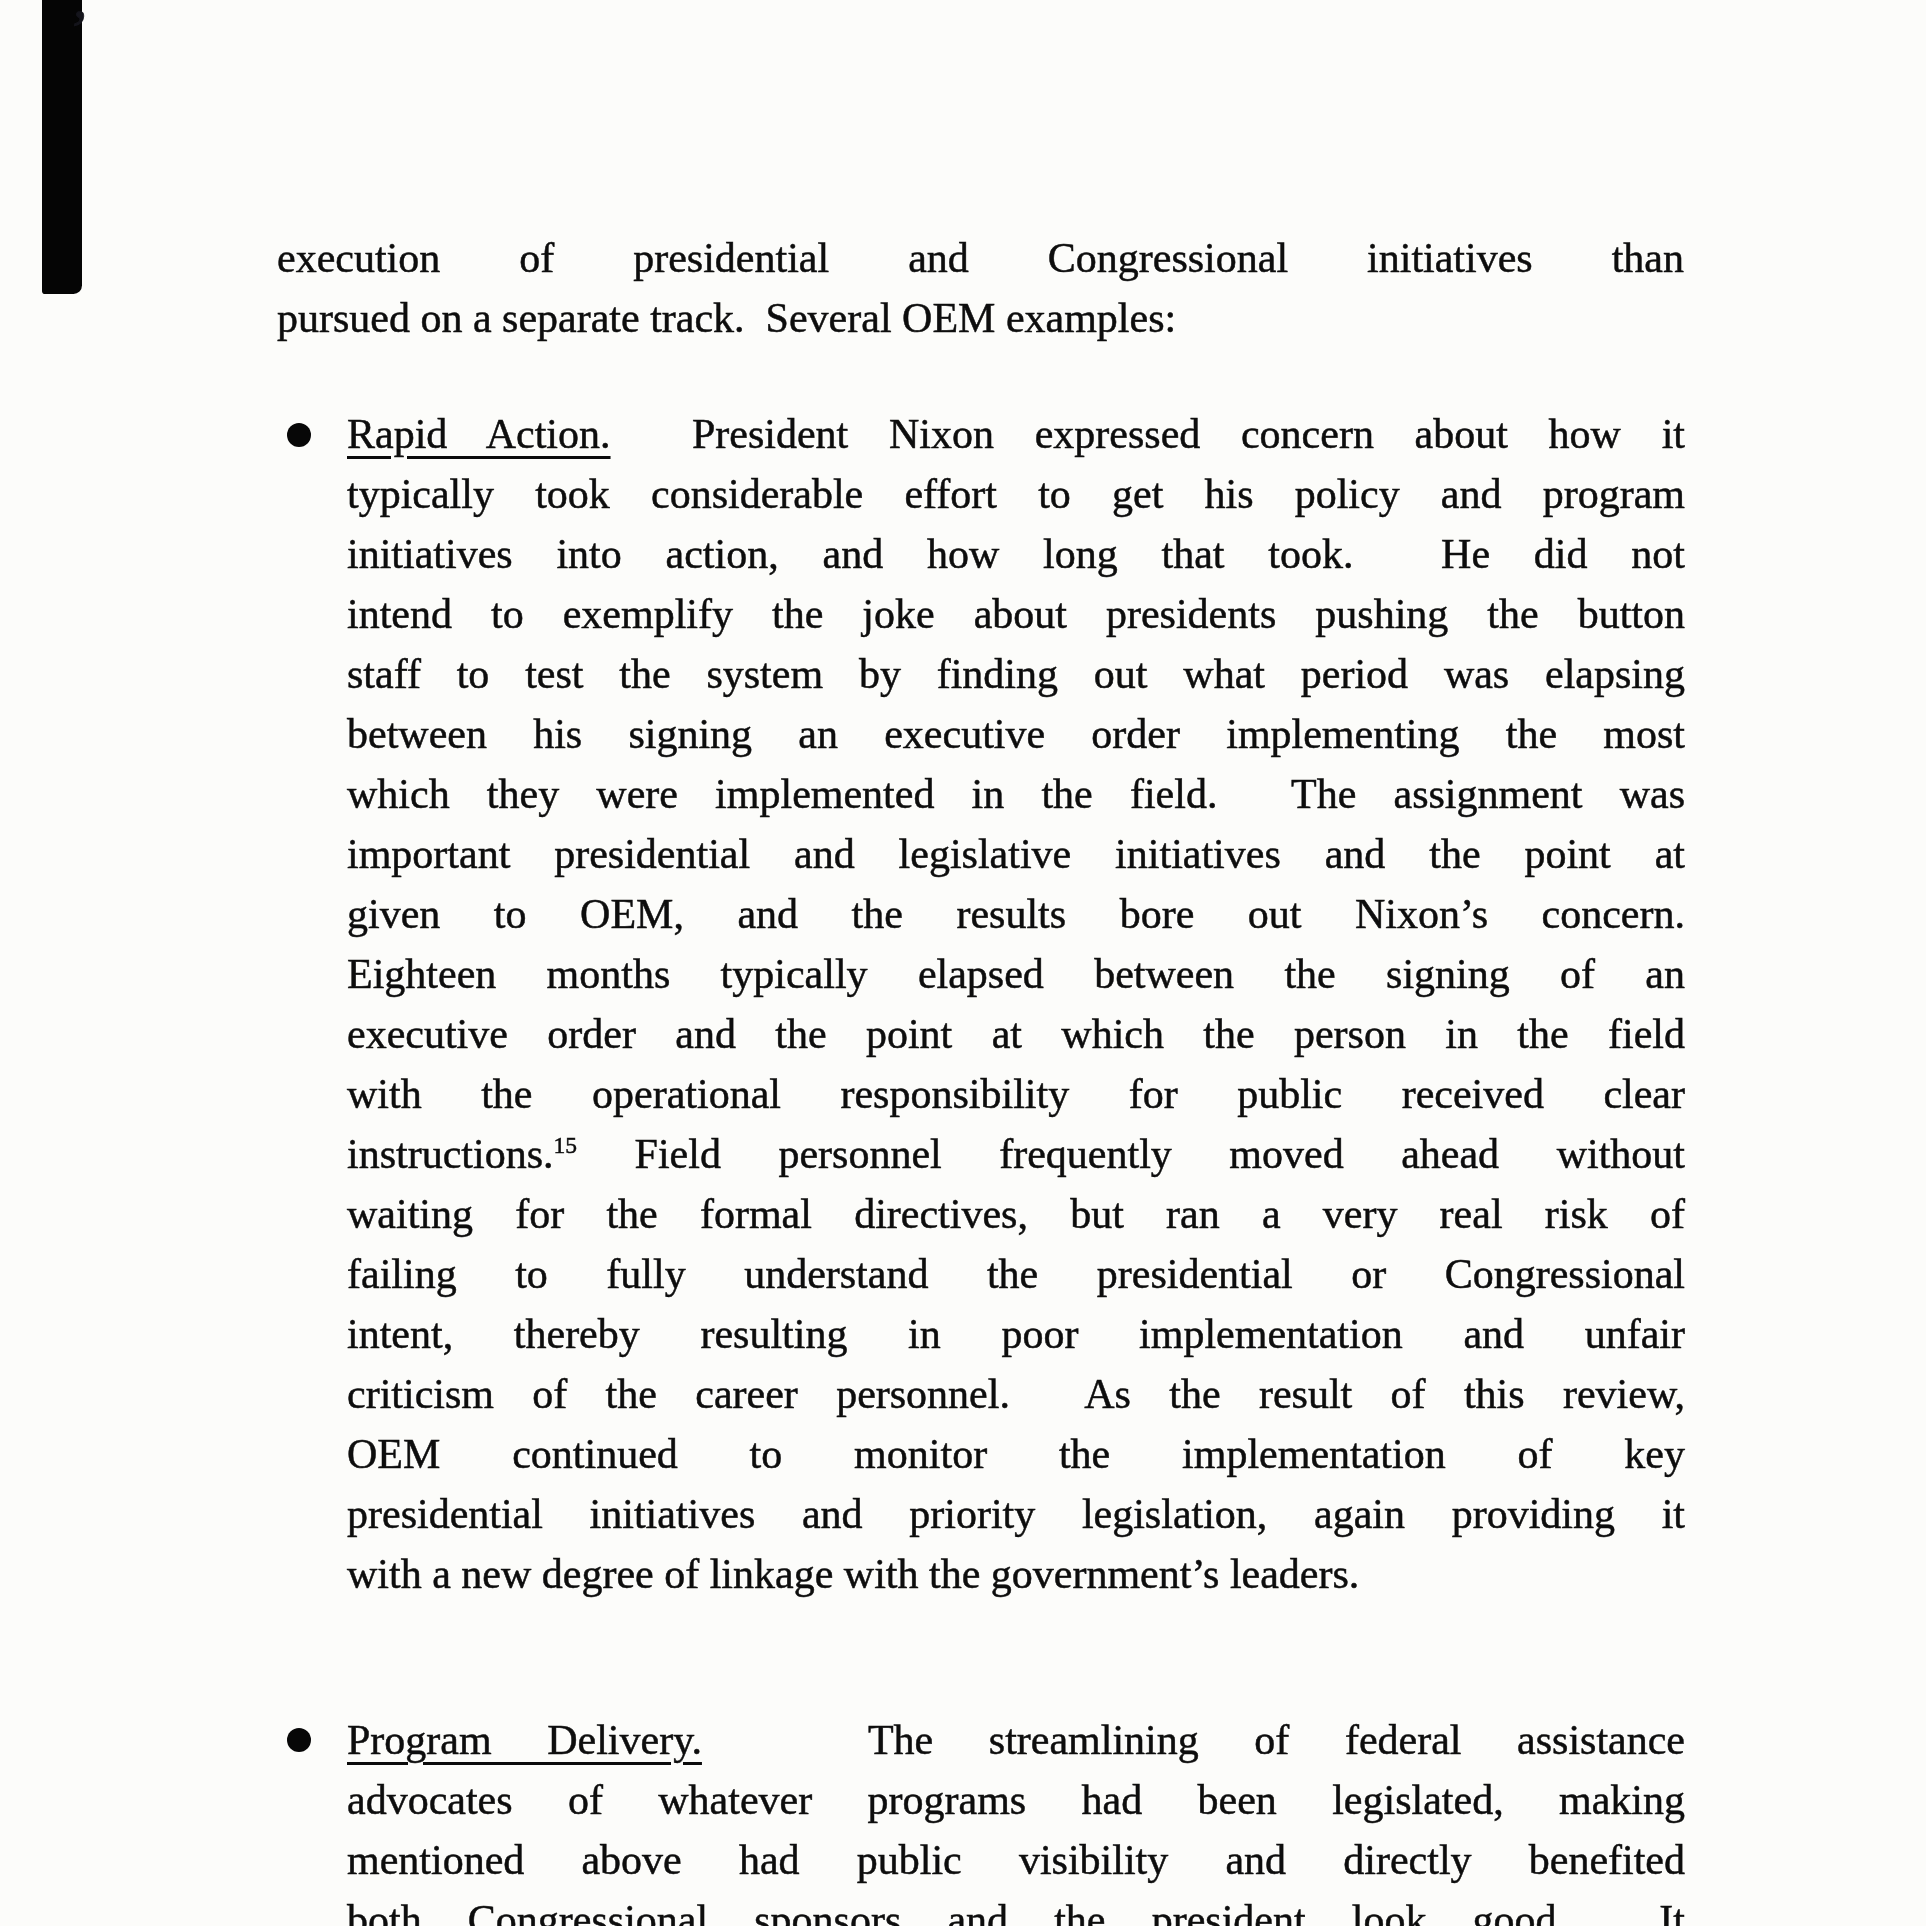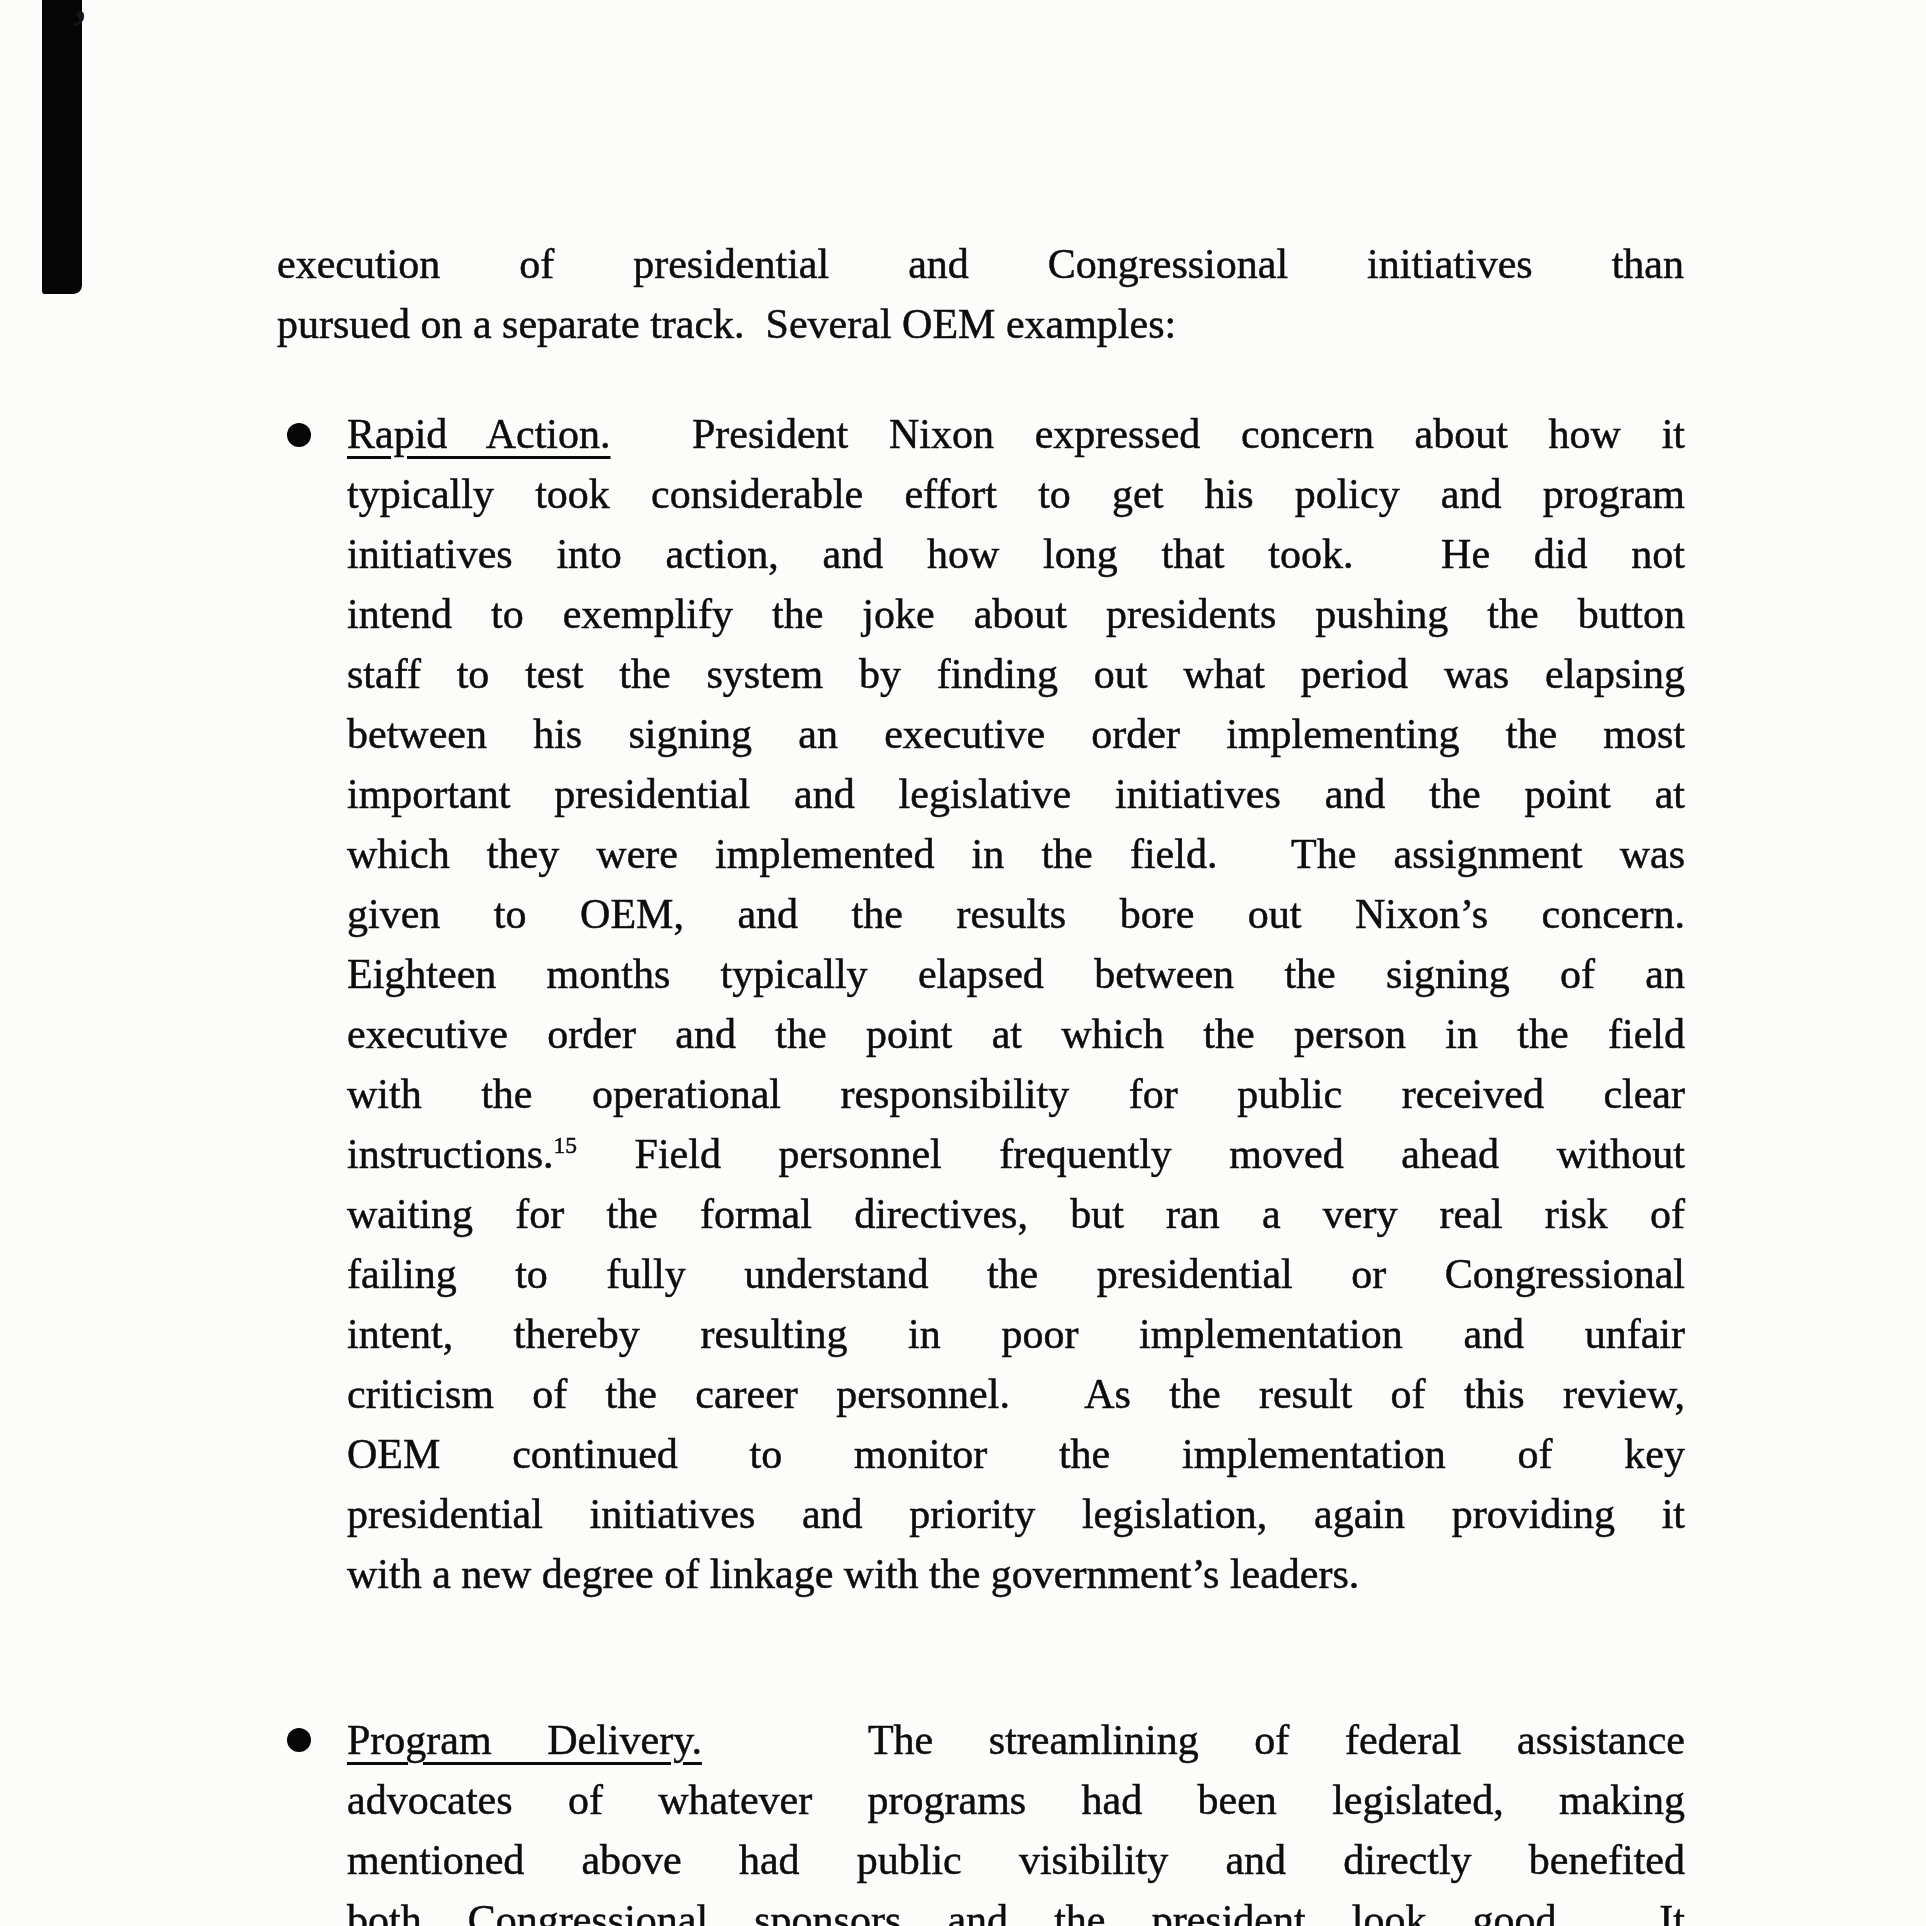--- a/index.html
+++ b/index.html
@@ -17,21 +17,21 @@
     position:absolute;left:42px;top:0;width:40px;height:294px;
     background:#050505;border-radius:0 0 8.5px 3.1px;
   }
   .ink-mark{
     position:absolute;left:69px;top:10.8px;
     font-size:58px;line-height:39px;color:#15151c;
     transform:rotate(4deg);
     -webkit-text-stroke:0.8px #15151c;
   }
   .block{position:absolute;font-size:42px;line-height:60px;}
-  .intro{left:277px;top:234px;width:1407px;}
+  .intro{left:277px;top:228px;width:1407px;}
   .bullet-body{position:absolute;left:347px;width:1338px;font-size:42px;line-height:60px;}
   #bullet-0{top:404px;}
   #bullet-1{top:1710px;}
   .dot{
     position:absolute;left:287px;width:24px;height:24px;border-radius:50%;
     background:#070707;
   }
   #dot-0{top:423px;}
   #dot-1{top:1728px;}
   .ln{text-align:justify;text-align-last:justify;}
@@ -62,22 +62,22 @@
 
   <div id="bullets">
       <div class="dot" id="dot-0"></div>
       <div class="bullet-body" id="bullet-0">
         <div class="ln"><span class="uhead">Rapid Action.</span>&nbsp; President Nixon expressed concern about how it</div>
         <div class="ln">typically took considerable effort to get his policy and program</div>
         <div class="ln">initiatives into action, and how long that took.&nbsp; He did not</div>
         <div class="ln">intend to exemplify the joke about presidents pushing the button</div>
         <div class="ln">staff to test the system by finding out what period was elapsing</div>
         <div class="ln">between his signing an executive order implementing the most</div>
+        <div class="ln">which they were implemented in the field.&nbsp; The assignment was</div>
         <div class="ln">important presidential and legislative initiatives and the point at</div>
-        <div class="ln">which they were implemented in the field.&nbsp; The assignment was</div>
         <div class="ln">given to OEM, and the results bore out Nixon’s concern.</div>
         <div class="ln">Eighteen months typically elapsed between the signing of an</div>
         <div class="ln">executive order and the point at which the person in the field</div>
         <div class="ln">with the operational responsibility for public received clear</div>
         <div class="ln">instructions.<sup>15</sup> Field personnel frequently moved ahead without</div>
         <div class="ln">waiting for the formal directives, but ran a very real risk of</div>
         <div class="ln">failing to fully understand the presidential or Congressional</div>
         <div class="ln">intent, thereby resulting in poor implementation and unfair</div>
         <div class="ln">criticism of the career personnel.&nbsp; As the result of this review,</div>
         <div class="ln">OEM continued to monitor the implementation of key</div>

